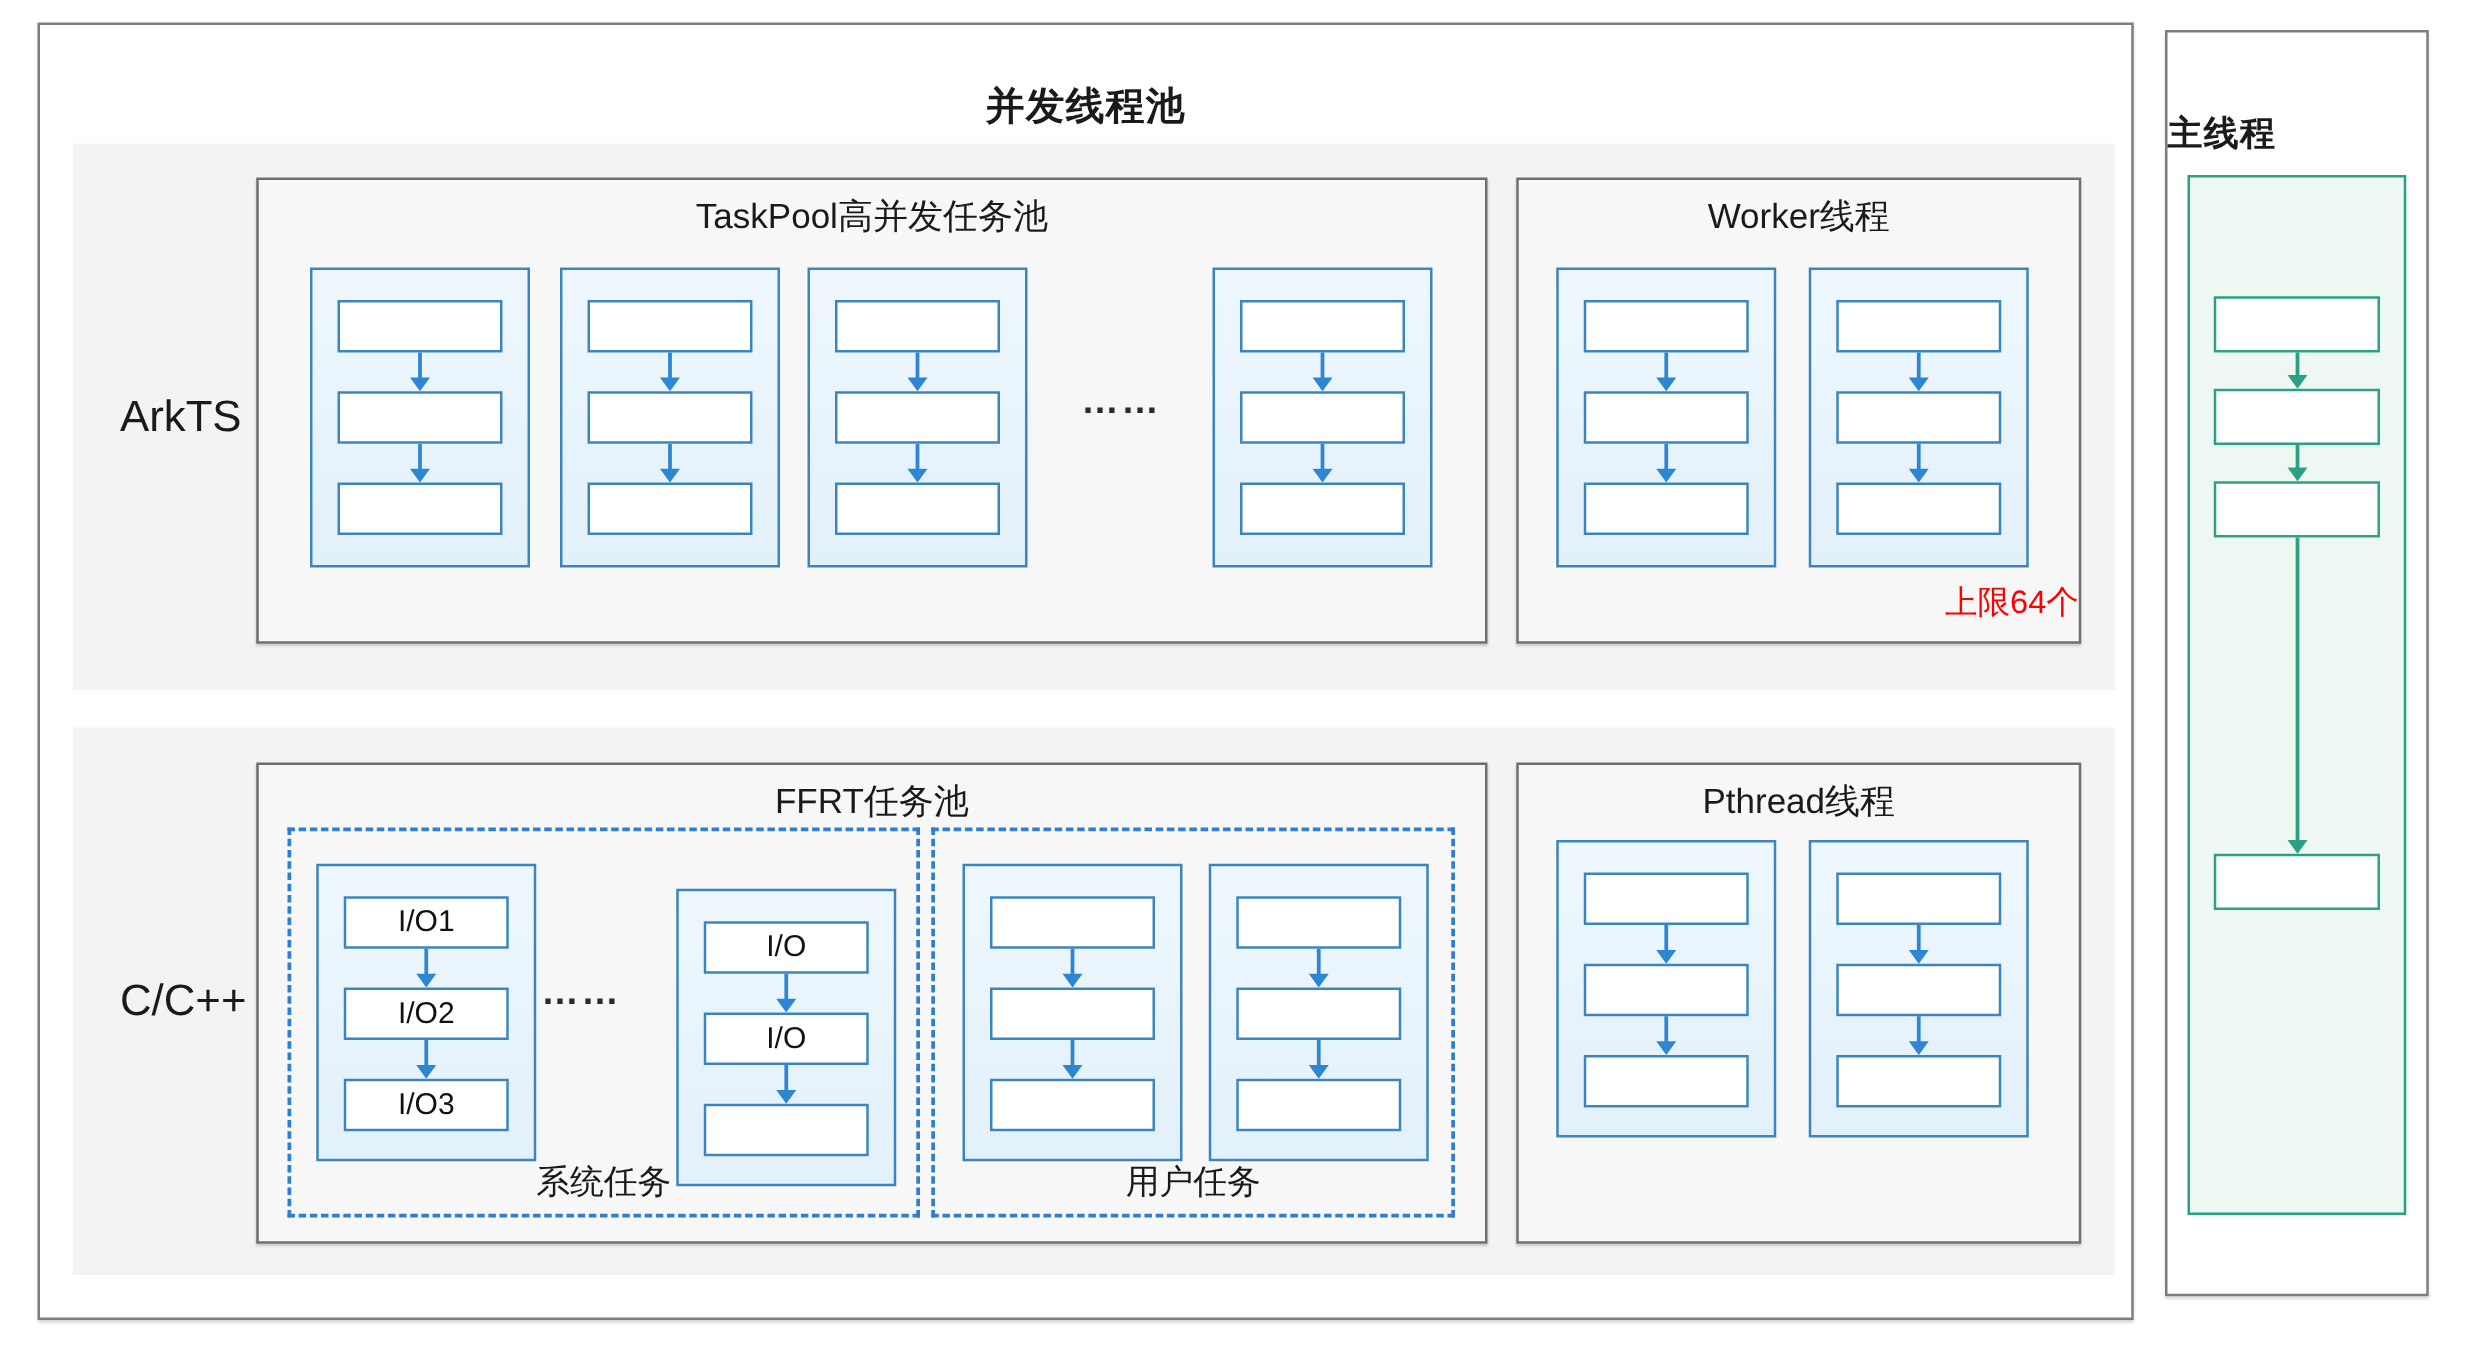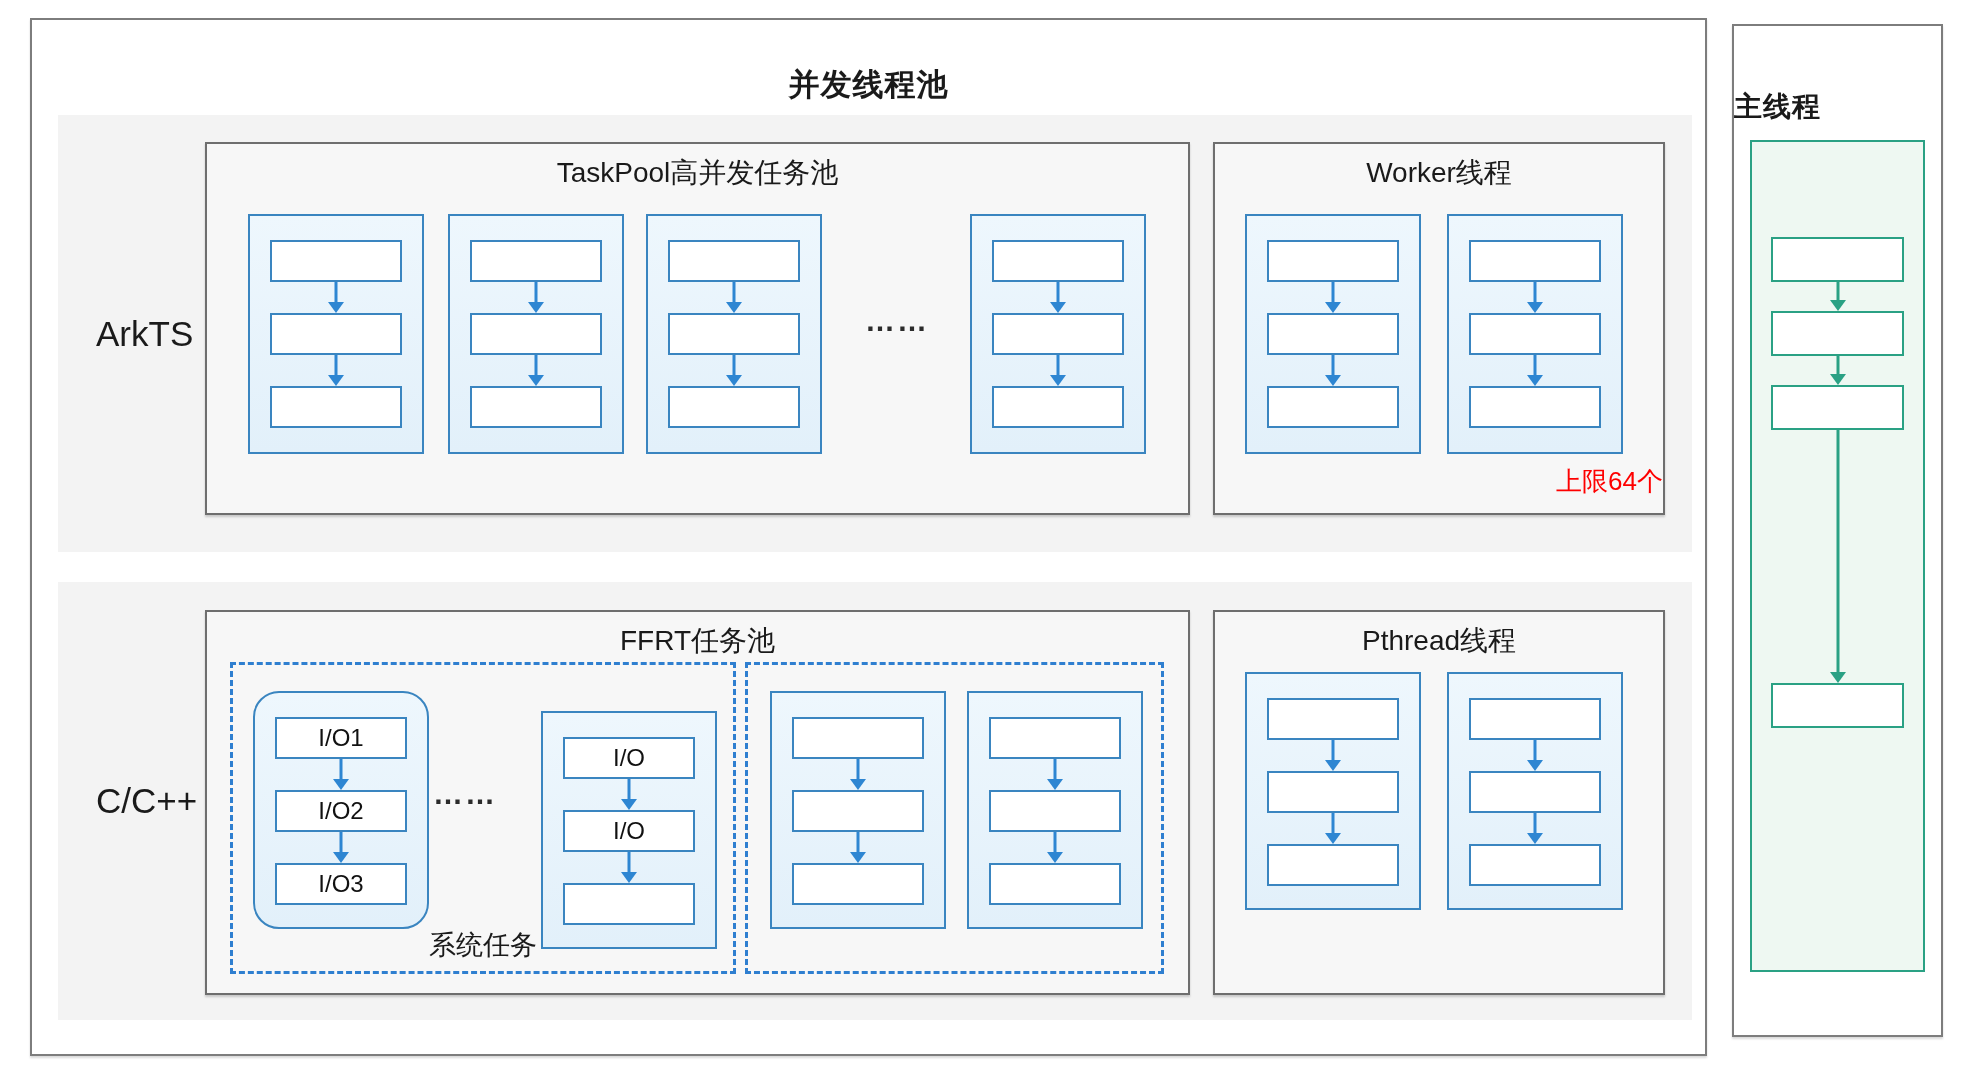--- a/index.html
+++ b/index.html
@@ -162,21 +162,21 @@
       </div>
     </div>
 
     <div class="band cpp">
       <div class="band-label">C/C++</div>
 
       <div class="section ffrt-box">
         <div class="section-title">FFRT任务池</div>
 
         <div class="dashed-group sys-group">
-          <div class="tcol h238" style="left:20px;top:26px;border-radius:26px;">
+          <div class="tcol h238" style="left:20px;top:26px;">
             <div class="tbox">I/O1</div>
             <div class="arr"></div>
             <div class="tbox">I/O2</div>
             <div class="arr"></div>
             <div class="tbox">I/O3</div>
           </div>
           <div class="dots" style="left:172px;top:112px;">……</div>
           <div class="tcol h238" style="left:308px;top:26px;margin-top:20px;">
             <div class="tbox">I/O</div>
             <div class="arr"></div>
@@ -195,20 +195,21 @@
             <div class="arr"></div>
             <div class="tbox"></div>
           </div>
           <div class="tcol h238" style="left:219px;top:26px;">
             <div class="tbox"></div>
             <div class="arr"></div>
             <div class="tbox"></div>
             <div class="arr"></div>
             <div class="tbox"></div>
           </div>
+          <div class="group-label">用户任务</div>
         </div>
       </div>
 
       <div class="section pthread-box">
         <div class="section-title">Pthread线程</div>
         <div class="tcol h238" style="left:30px;top:60px;">
           <div class="tbox"></div>
           <div class="arr"></div>
           <div class="tbox"></div>
           <div class="arr"></div>

